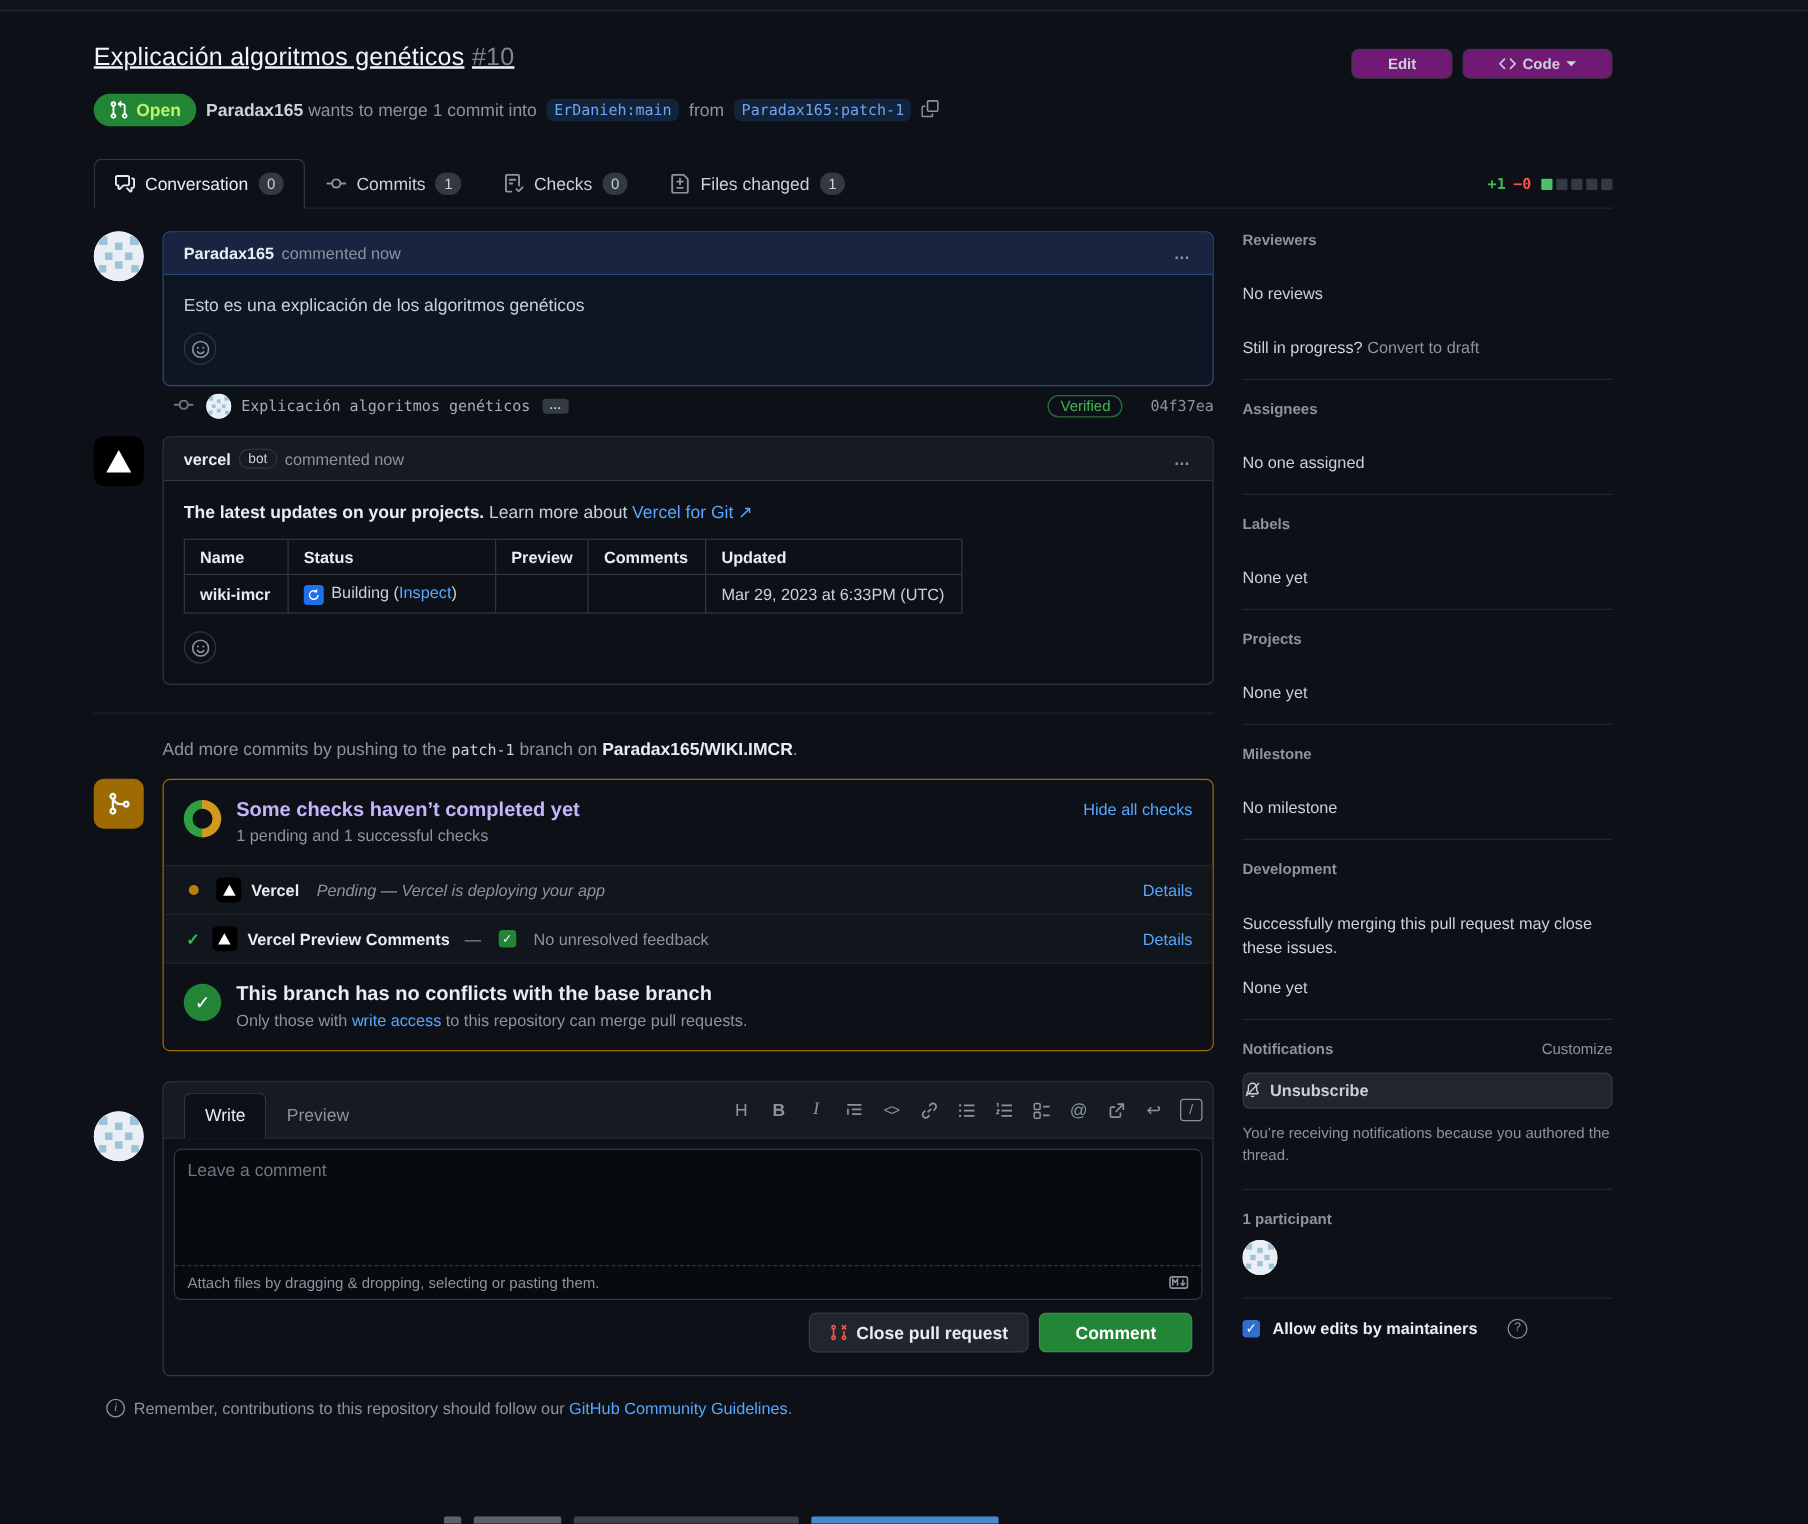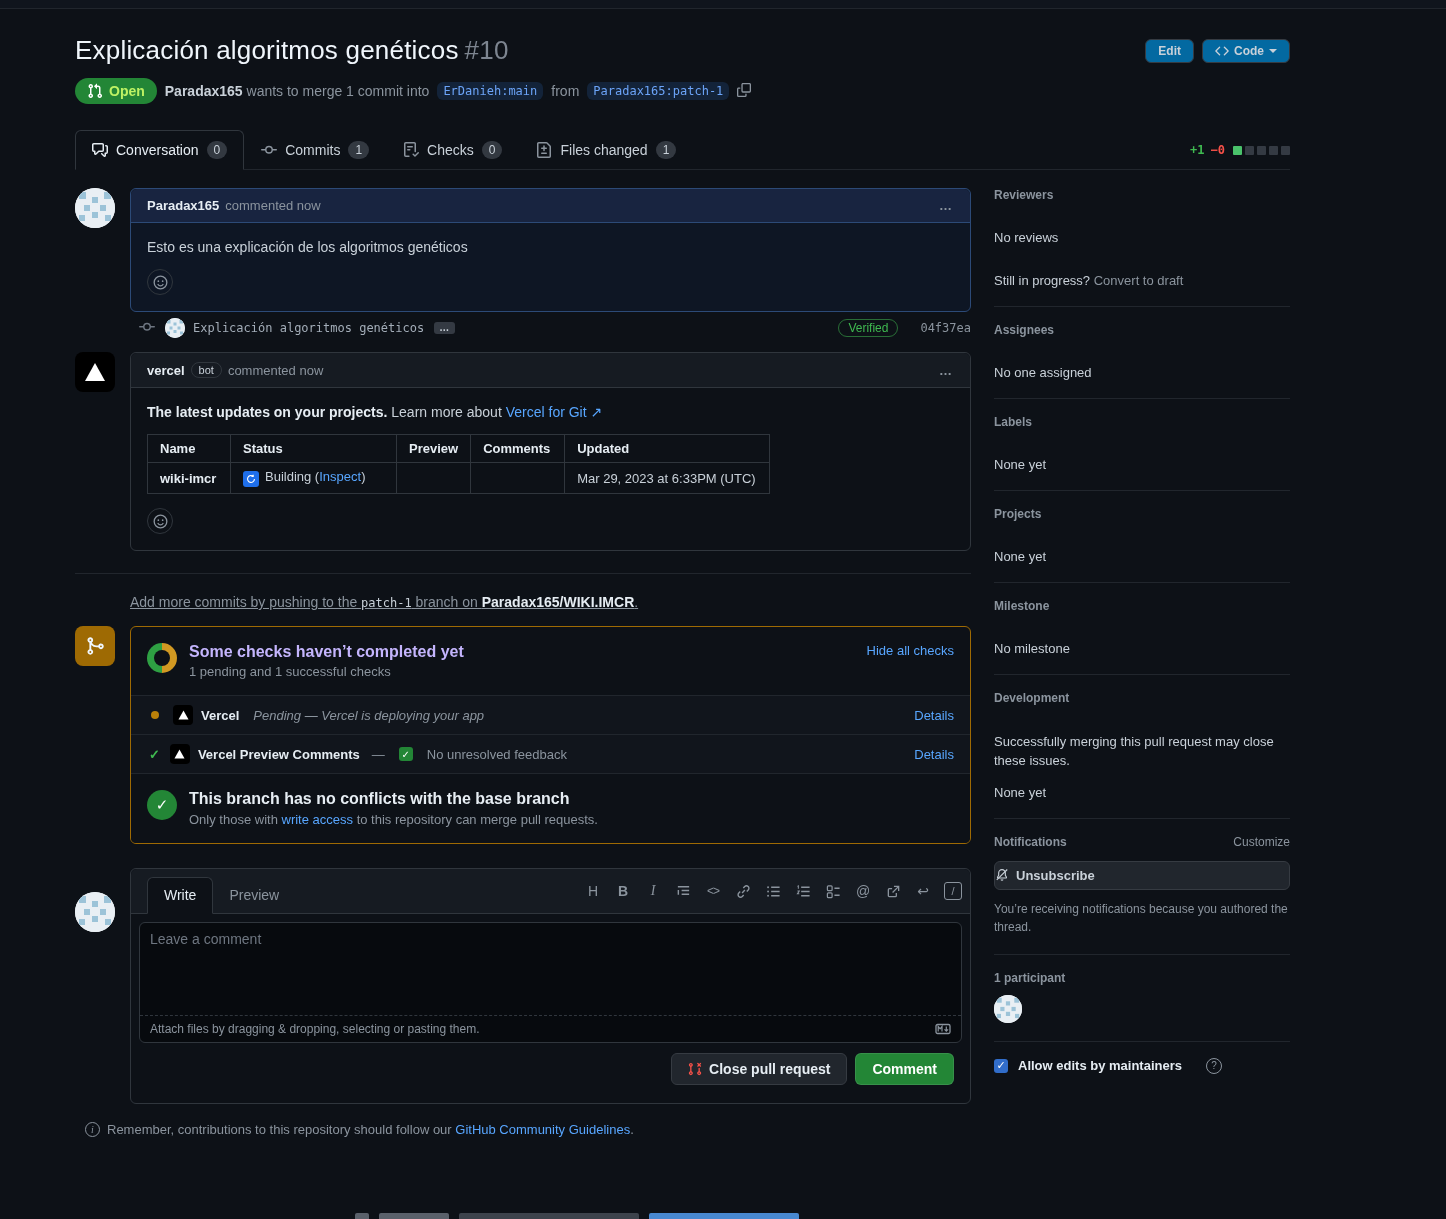--- a/index.html
+++ b/index.html
@@ -6,26 +6,26 @@
   html,body { background:#0d1117; }
   body {
     width:1446px; height:1219px; overflow:hidden; position:relative;
     font-family:"Liberation Sans", sans-serif; font-size:14px; color:#c9d1d9;
   }
   .topbar { height:9px; background:#10151d; border-bottom:1px solid #21262d; }
   .container { padding:26px 156px 0 75px; }
 
   
   .title-row { display:flex; justify-content:space-between; align-items:flex-start; }
-  .pr-title { font-size:26px; font-weight:400; color:#f0f6fc; letter-spacing:.2px; }
+  .pr-title { font-size:20px; font-weight:400; color:#f0f6fc; letter-spacing:.2px;text-decoration:underline; }
   .pr-number { color:#7d8590; font-weight:300; margin-left:6px; }
   .hdr-actions { display:flex; gap:8px; margin-top:4px; }
   .btn {
-    background:#0369a1; border:1px solid #363b42; color:#c9d1d9;
-    font-size:12px; font-weight:600; padding:4px 12px; border-radius:6px;
+    background:#701a75; border:1px solid #363b42; color:#c9d1d9;
+    font-size:12px; font-weight:600; padding:4px 28px; border-radius:6px;
     display:inline-flex; align-items:center; gap:5px; cursor:pointer; white-space:nowrap;
   }
   .btn svg { fill:#c9d1d9; }
   .caret { width:0; height:0; border-left:4px solid transparent; border-right:4px solid transparent; border-top:4px solid #c9d1d9; display:inline-block; }
   .meta-row { display:flex; align-items:center; gap:8px; margin-top:12px; flex-wrap:nowrap; }
   .state-badge {
     background:#238636; color:#bef264; border-radius:999px; padding:5px 12px;
     font-weight:700; font-size:14px; display:inline-flex; align-items:center; gap:6px;
   }
   .state-badge svg { fill:#fff; }
@@ -95,21 +95,21 @@
   .v-intro b { color:#e6edf3; }
   a.lnk { color:#58a6ff; text-decoration:none; cursor:pointer; }
   table.v-table { border-collapse:collapse; font-size:13px; }
   .v-table th, .v-table td { border:1px solid #30363d; padding:6px 12px; text-align:left; }
   .v-table th { color:#e6edf3; font-weight:600; }
   .v-table td.name { font-weight:700; color:#e6edf3; }
   .bld-ico { display:inline-flex; width:16px; height:16px; background:#1f6feb; border-radius:3px; align-items:center; justify-content:center; vertical-align:-3px; margin-right:6px; }
   .bld-ico svg { stroke:#fff; fill:none; }
 
   .hr { border:0; border-top:1px solid #21262d; margin:22px 0 0 0; }
-  .push-note { margin:20px 0 16px 55px; color:#8b949e; font-size:14px;text-decoration:underline; }
+  .push-note { margin:20px 0 16px 55px; color:#8b949e; font-size:14px; }
   .push-note code { font-family:"DejaVu Sans Mono","Liberation Mono",monospace; font-size:12px; color:#c9d1d9; }
   .push-note b { color:#e6edf3; }
 
   
   .merge-wrap { position:relative; padding-left:55px; }
   .merge-icon { position:absolute; left:0; top:0; width:40px; height:40px; border-radius:8px; background:#9e6a03; display:flex; align-items:center; justify-content:center; }
   .merge-icon svg { fill:#f0f6fc; }
   .merge-box { border:1px solid #9e6a03; border-radius:6px; overflow:hidden; background:#0d1117; }
   .mb-sec1 { display:flex; align-items:flex-start; padding:16px; }
   .donut { width:30px; height:30px; border-radius:50%; background:conic-gradient(#d29922 0 50%, #2ea043 50% 100%); position:relative; flex:none; margin-right:12px; }
@@ -144,21 +144,21 @@
   .ti.i { font-style:italic; font-family:"Liberation Serif",serif; }
   .ti.codebox { border:1px solid #8b949e; border-radius:3px; width:18px; height:18px; font-size:11px; margin-left:4px; }
   .form-body { padding:8px; }
   .ta-wrap { border:1px solid #30363d; border-radius:6px; background:#070a0e; }
   .ta { height:92px; padding:8px 10px; color:#6e7681; font-size:14px; }
   .attach-bar { border-top:1px dashed #30363d; padding:5px 10px; display:flex; align-items:center; color:#8b949e; font-size:12px; }
   .attach-bar svg { margin-left:auto; stroke:#8b949e; fill:none; }
   .form-actions { display:flex; justify-content:flex-end; gap:8px; padding:10px 8px 10px; }
   .btn-close { background:#21262d; border:1px solid #363b42; color:#e6edf3; font-weight:600; font-size:14px; padding:7px 16px; border-radius:6px; display:inline-flex; align-items:center; gap:7px; cursor:pointer; }
   .btn-close svg { fill:#f85149; }
-  .btn-comment { background:#238636; border:1px solid rgba(240,246,252,.1); color:#fff; font-weight:600; font-size:14px; padding:7px 16px; border-radius:6px; cursor:pointer; }
+  .btn-comment { background:#238636; border:1px solid rgba(240,246,252,.1); color:#fff; font-weight:600; font-size:14px; padding:7px 28px; border-radius:6px; cursor:pointer; }
   .guidelines { display:flex; align-items:center; gap:7px; color:#8b949e; font-size:13px; margin:18px 0 0 10px; }
   .info-circ { width:15px; height:15px; border:1px solid #8b949e; border-radius:50%; display:inline-flex; align-items:center; justify-content:center; font-size:10px; font-style:italic; font-family:"Liberation Serif",serif; flex:none; }
 
   
   .sb-sec { border-bottom:1px solid #21262d; padding:0 0 18px; margin-bottom:16px; }
   .sb-head { color:#8b949e; font-size:12px; font-weight:600; display:flex; justify-content:space-between; align-items:center; }
   .sb-val { color:#c9d1d9; font-size:13px; margin-top:28px; }
   .sb-muted { color:#8b949e; }
   .unsub-btn { margin-top:12px; width:100%; background:#21262d; border:1px solid #363b42; color:#c9d1d9; font-weight:600; font-size:13px; padding:6px 0; border-radius:6px; display:flex; align-items:center; gap:7px; cursor:pointer; }
   .unsub-btn svg { stroke:#c9d1d9; fill:none; }

